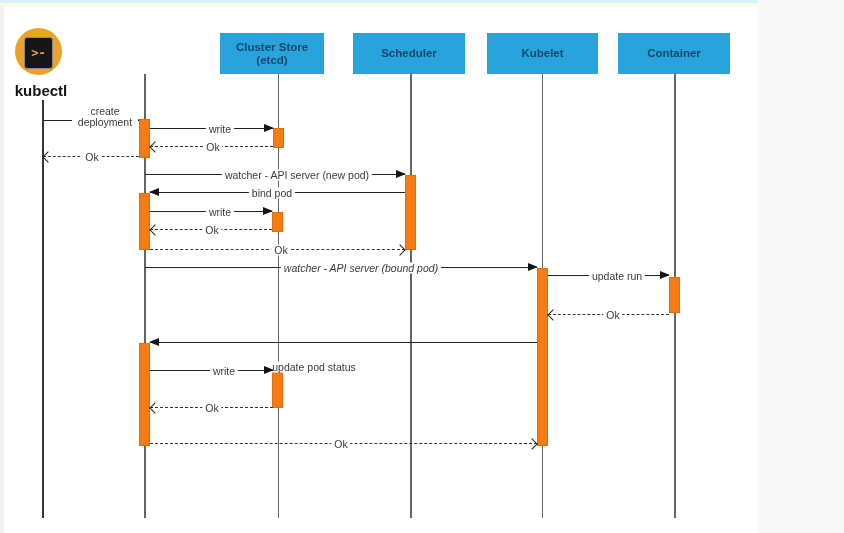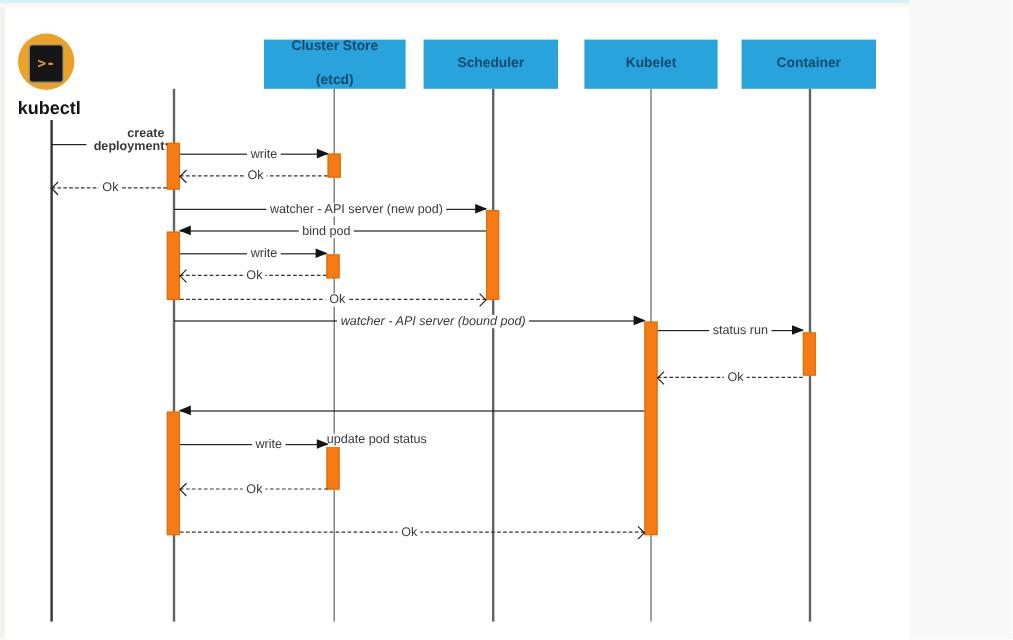--- a/index.html
+++ b/index.html
@@ -39,40 +39,40 @@
   .ah-fill-right{position:absolute;right:-1px;top:-5px;width:0;height:0;
        border-left:10px solid #141414;border-top:4.5px solid transparent;border-bottom:4.5px solid transparent;}
   .ah-fill-left{position:absolute;left:-1px;top:-5px;width:0;height:0;
        border-right:10px solid #141414;border-top:4.5px solid transparent;border-bottom:4.5px solid transparent;}
   .ah-open-right{position:absolute;right:1px;top:-4.5px;width:7px;height:7px;
        border-top:1.6px solid #222;border-right:1.6px solid #222;transform:rotate(45deg);}
   .ah-open-left{position:absolute;left:1px;top:-4.5px;width:7px;height:7px;
        border-left:1.6px solid #222;border-bottom:1.6px solid #222;transform:rotate(45deg);}
   .lbl{position:absolute;top:0;transform:translate(-50%,-50%);background:#ffffff;
        padding:0 3px;font-size:10.5px;line-height:11px;color:#3a3a3a;white-space:nowrap;}
-  .lbl.wrap{white-space:normal;width:64px;transform:translateY(-50%);text-align:right;padding:0 1px;font-weight:bold;}
+  .lbl.wrap{white-space:normal;width:64px;transform:translateY(-50%);text-align:center;padding:0 1px;}
 </style>
 </head>
 <body>
 
 <div id="stage">
 
   <div class="strip-top-cyan"></div>
   <div class="strip-top-cream"></div>
   <div class="strip-left"></div>
   <div class="right-margin"></div>
 
   <div class="kcircle">
     <div class="kterm">
       <span>&gt;-</span>
     </div>
   </div>
   <div class="klabel">kubectl</div>
 
-  <div class="actor" style="left:220px;width:118px;justify-content:space-between;">
+  <div class="actor" style="left:220px;width:104px;">
     <span>Cluster Store</span>
     <span>(etcd)</span>
   </div>
   <div class="actor" style="left:353px;width:112px;">
     <span>Scheduler</span>
   </div>
   <div class="actor" style="left:487px;width:111px;">
     <span>Kubelet</span>
   </div>
   <div class="actor" style="left:618px;width:112px;">
@@ -152,21 +152,21 @@
 
   <div class="msg" style="left:145px;top:268px;width:392px;">
     <div class="mline"></div>
     <div class="ah-fill-right"></div>
     <div class="lbl" style="left:216px;font-style:italic;">watcher - API server (bound pod)</div>
   </div>
 
   <div class="msg" style="left:548px;top:276px;width:121px;">
     <div class="mline"></div>
     <div class="ah-fill-right"></div>
-    <div class="lbl" style="left:69px;">status run</div>
+    <div class="lbl" style="left:69px;">update run</div>
   </div>
 
   <div class="msg" style="left:548px;top:315px;width:121px;">
     <div class="mline dash"></div>
     <div class="ah-open-left"></div>
     <div class="lbl" style="left:65px;">Ok</div>
   </div>
 
   <div class="msg" style="left:150px;top:343px;width:387px;">
     <div class="mline"></div>

